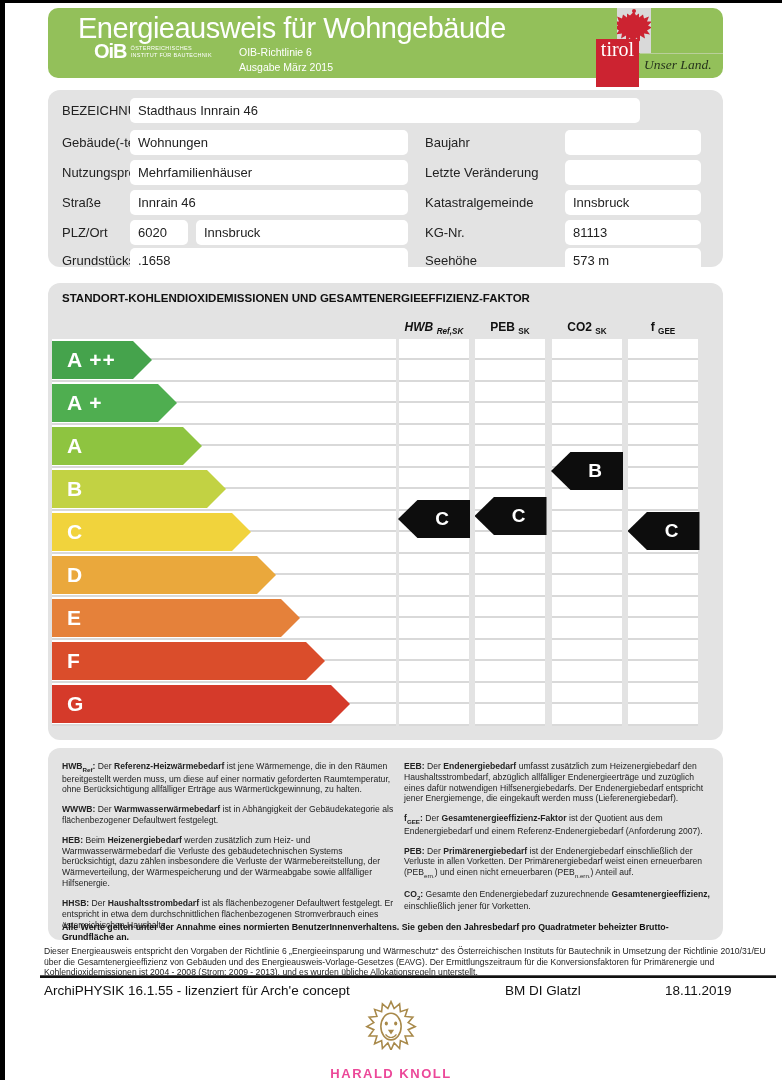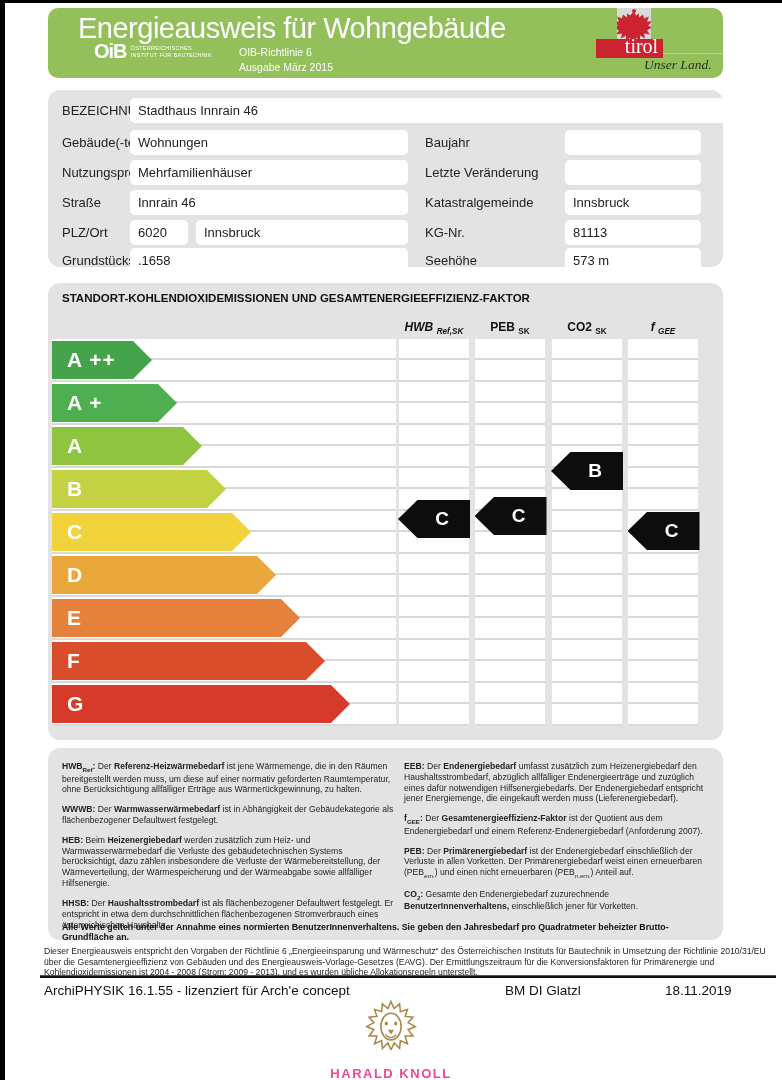--- a/index.html
+++ b/index.html
@@ -9,36 +9,36 @@
   .edge-top{position:absolute;left:0;top:0;width:782px;height:3px;background:#000;}
 
   
   .header{position:absolute;left:48px;top:8px;width:675px;height:70px;border-radius:10px;}
   .header-title{position:absolute;left:30px;top:4px;color:#fff;font-size:29px;letter-spacing:-.5px;}
   .oib{position:absolute;left:46px;top:33px;color:#fff;line-height:1;}
   .oib-word{font-size:20px;font-weight:bold;letter-spacing:-1px;}
   .oib-sub{display:inline-block;vertical-align:top;margin-left:4px;margin-top:4px;font-size:5.5px;line-height:1.3;letter-spacing:.3px;}
   .richtlinie{position:absolute;left:158px;top:37px;color:#fff;font-size:10.5px;line-height:1.4;margin-left:33px;}
   .tirol-gray{position:absolute;left:569px;top:0px;width:34px;height:45px;background:#d9d9d9;}
-  .tirol-red{position:absolute;left:548px;top:31px;width:43px;height:19px;display:flex;align-items:flex-end;justify-content:center;padding-left:24px;}
+  .tirol-red{position:absolute;left:548px;top:31px;width:43px;height:48px;display:flex;align-items:flex-start;justify-content:center;}
   .tirol-word{color:#fff;font-family:"Liberation Serif",serif;font-size:20px;line-height:1;padding-bottom:2px;}
   .tirol-line{position:absolute;left:592px;top:45px;width:83px;height:1px;background:#b9cf9a;}
   .tirol-tag{position:absolute;left:596px;top:49px;font-family:"Liberation Serif",serif;font-style:italic;font-size:13.5px;color:#26331c;}
 
   
   .panel{position:absolute;left:48px;width:675px;background:#e3e3e3;border-radius:12px;}
 
   
   .frow{position:absolute;left:0;width:100%;height:25px;}
   .flabel{position:absolute;left:14px;font-size:13px;line-height:25px;color:#222;}
   .flabel-r{position:absolute;left:377px;font-size:13px;line-height:25px;color:#222;}
   .ffield{position:absolute;background:#fff;border-radius:5px;height:25px;font-size:13px;line-height:25px;
           padding-left:8px;box-sizing:border-box;color:#222;}
   .f-main{left:82px;width:278px;}
-  .f-full{left:82px;width:652px;}
+  .f-full{left:82px;width:510px;}
   .f-plz{left:82px;width:58px;}
   .f-city{left:148px;width:212px;}
   .f-right{left:517px;width:136px;}
 
   
   .chart-title{position:absolute;left:14px;top:8px;font-size:11.5px;font-weight:bold;line-height:1.35;color:#111;}
   .col-head{position:absolute;top:37px;width:70px;text-align:center;font-size:12px;font-weight:bold;color:#111;white-space:nowrap;}
   .col-head sub{font-size:.68em;}
   .chart-body{position:absolute;left:4px;top:56px;width:659px;height:387px;}
   .stripes{background:repeating-linear-gradient(to bottom,#fff 0px,#fff 19px,#d9d9d9 19px,#d9d9d9 21.5px);}
@@ -137,21 +137,21 @@
     </div>
   </div>
 
   <div class="panel" style="top:283px;height:457px;">
     <div class="chart-title">
       <div>STANDORT-KOHLENDIOXIDEMISSIONEN UND GESAMTENERGIEEFFIZIENZ-FAKTOR</div>
     </div>
     <div class="col-head" style="left:351px;font-style:italic;"><b>HWB</b> <sub>Ref,SK</sub></div>
     <div class="col-head" style="left:427px;"><b>PEB</b> <sub>SK</sub></div>
     <div class="col-head" style="left:504px;"><b>CO2</b> <sub>SK</sub></div>
-    <div class="col-head" style="left:580px;font-style:italic;"><b>f</b> <sub>GEE</sub></div>
+    <div class="col-head" style="left:580px;"><b>f</b> <sub>GEE</sub></div>
 
     <div class="chart-body">
       <div class="bands-bg stripes"></div>
       <div class="vcol stripes" style="left:347px;"></div>
       <div class="vcol stripes" style="left:423px;"></div>
       <div class="vcol stripes" style="left:500px;"></div>
       <div class="vcol stripes" style="left:576px;"></div>
 
       <div class="band" style="top: 2px; width: 100px; background: rgb(69, 163, 76);">
           <span>A ++</span>
@@ -200,21 +200,21 @@
     <div class="legend-col legend-left">
       <p><b>HWB<sub>Ref</sub>:</b> Der <b>Referenz-Heizwärmebedarf</b> ist jene Wärmemenge, die in den Räumen bereitgestellt werden muss, um diese auf einer normativ geforderten Raumtemperatur, ohne Berücksichtigung allfälliger Erträge aus Wärmerückgewinnung, zu halten.</p>
       <p><b>WWWB:</b> Der <b>Warmwasserwärmebedarf</b> ist in Abhängigkeit der Gebäudekategorie als flächenbezogener Defaultwert festgelegt.</p>
       <p><b>HEB:</b> Beim <b>Heizenergiebedarf</b> werden zusätzlich zum Heiz- und Warmwasserwärmebedarf die Verluste des gebäudetechnischen Systems berücksichtigt, dazu zählen insbesondere die Verluste der Wärmebereitstellung, der Wärmeverteilung, der Wärmespeicherung und der Wärmeabgabe sowie allfälliger Hilfsenergie.</p>
       <p><b>HHSB:</b> Der <b>Haushaltsstrombedarf</b> ist als flächenbezogener Defaultwert festgelegt. Er entspricht in etwa dem durchschnittlichen flächenbezogenen Stromverbrauch eines österreichischen Haushalts.</p>
     </div>
     <div class="legend-col legend-right">
       <p><b>EEB:</b> Der <b>Endenergiebedarf</b> umfasst zusätzlich zum Heizenergiebedarf den Haushaltsstrombedarf, abzüglich allfälliger Endenergieerträge und zuzüglich eines dafür notwendigen Hilfsenergiebedarfs. Der Endenergiebedarf entspricht jener Energiemenge, die eingekauft werden muss (Lieferenergiebedarf).</p>
       <p><b>f<sub>GEE</sub>:</b> Der <b>Gesamtenergieeffizienz-Faktor</b> ist der Quotient aus dem Endenergiebedarf und einem Referenz-Endenergiebedarf (Anforderung 2007).</p>
       <p><b>PEB:</b> Der <b>Primärenergiebedarf</b> ist der Endenergiebedarf einschließlich der Verluste in allen Vorketten. Der Primärenergiebedarf weist einen erneuerbaren (PEB<sub>ern.</sub>) und einen nicht erneuerbaren (PEB<sub>n.ern.</sub>) Anteil auf.</p>
-      <p><b>CO<sub>2</sub>:</b> Gesamte den Endenergiebedarf zuzurechnende <b>BenutzerInnenverhaltens,</b> einschließlich jener für Vorketten.</p>
+      <p><b>CO<sub>2</sub>:</b> Gesamte den Endenergiebedarf zuzurechnende <b>Gesamtenergieeffizienz,</b> einschließlich jener für Vorketten.</p>
     </div>
     <div class="legend-note">Alle Werte gelten unter der Annahme eines normierten BenutzerInnenverhaltens. Sie geben den Jahresbedarf pro Quadratmeter beheizter Brutto-Grundfläche an.</div>
   </div>
 
   <div class="disclaimer">Dieser Energieausweis entspricht den Vorgaben der Richtlinie 6 „Energieeinsparung und Wärmeschutz“ des Österreichischen Instituts für Bautechnik in Umsetzung der Richtlinie 2010/31/EU über die Gesamtenergieeffizienz von Gebäuden und des Energieausweis-Vorlage-Gesetzes (EAVG). Der Ermittlungszeitraum für die Konversionsfaktoren für Primärenergie und Kohlendioxidemissionen ist 2004 - 2008 (Strom: 2009 - 2013), und es wurden übliche Allokationsregeln unterstellt.</div>
   <div class="rule"></div>
   <div class="footer-left">ArchiPHYSIK 16.1.55 - lizenziert für Arch'e concept</div>
   <div class="footer-center">BM DI Glatzl</div>
   <div class="footer-right">18.11.2019</div>
 

